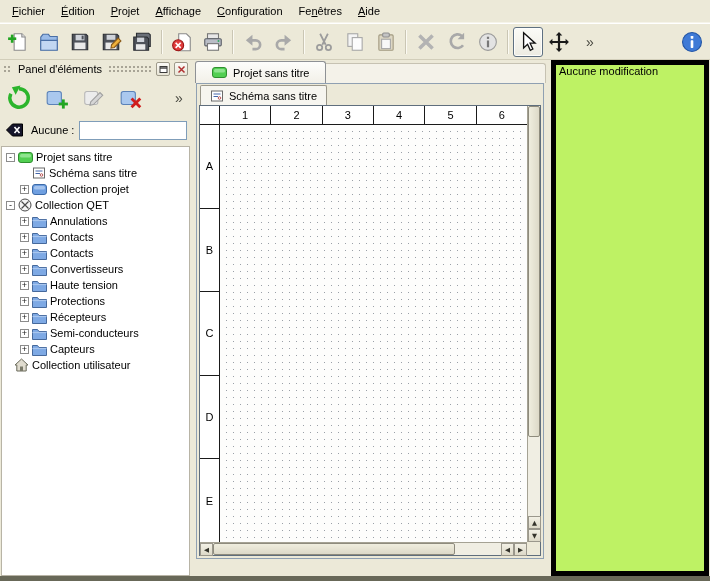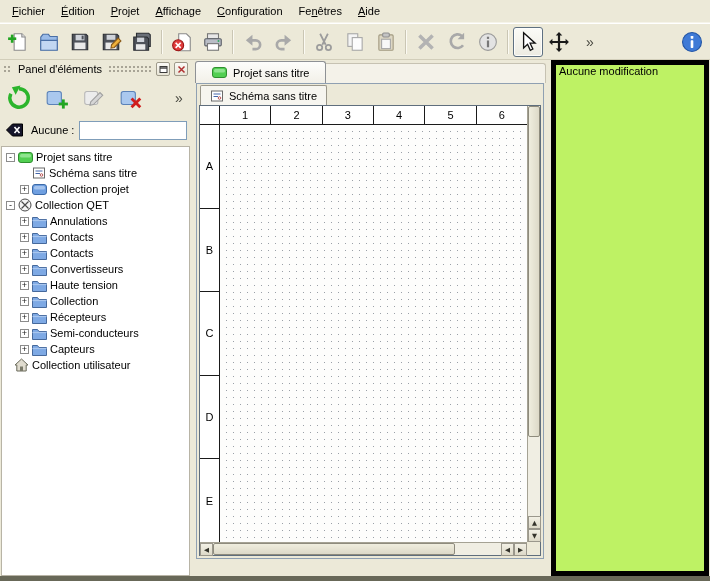--- a/index.html
+++ b/index.html
@@ -458,21 +458,21 @@
           <span class="tree-label">Haute tension</span>
         </div>
         <div class="tree-row" style="padding-left: 18px;">
           <span class="expander">+</span>
           <span class="tree-icon">
             <svg width="15" height="13" viewBox="0 0 15 13">
               <path d="M0.5 2.5h5l1.5 2h7.5v8H0.5z" fill="#7ea9e4" stroke="#46699c"></path>
               <path d="M0.5 5.5h14" stroke="#a9c6ee" stroke-width="1.2"></path>
             </svg>
           </span>
-          <span class="tree-label">Collection</span>
+          <span class="tree-label">Protections</span>
         </div>
         <div class="tree-row" style="padding-left: 18px;">
           <span class="expander">+</span>
           <span class="tree-icon">
             <svg width="15" height="13" viewBox="0 0 15 13">
               <path d="M0.5 2.5h5l1.5 2h7.5v8H0.5z" fill="#7ea9e4" stroke="#46699c"></path>
               <path d="M0.5 5.5h14" stroke="#a9c6ee" stroke-width="1.2"></path>
             </svg>
           </span>
           <span class="tree-label">Récepteurs</span>

